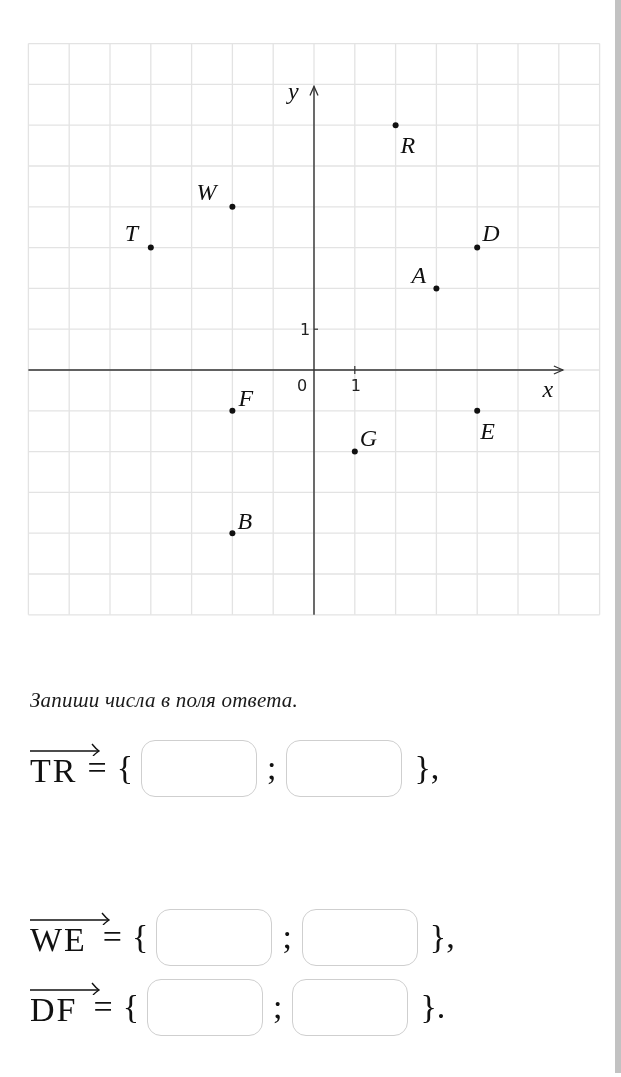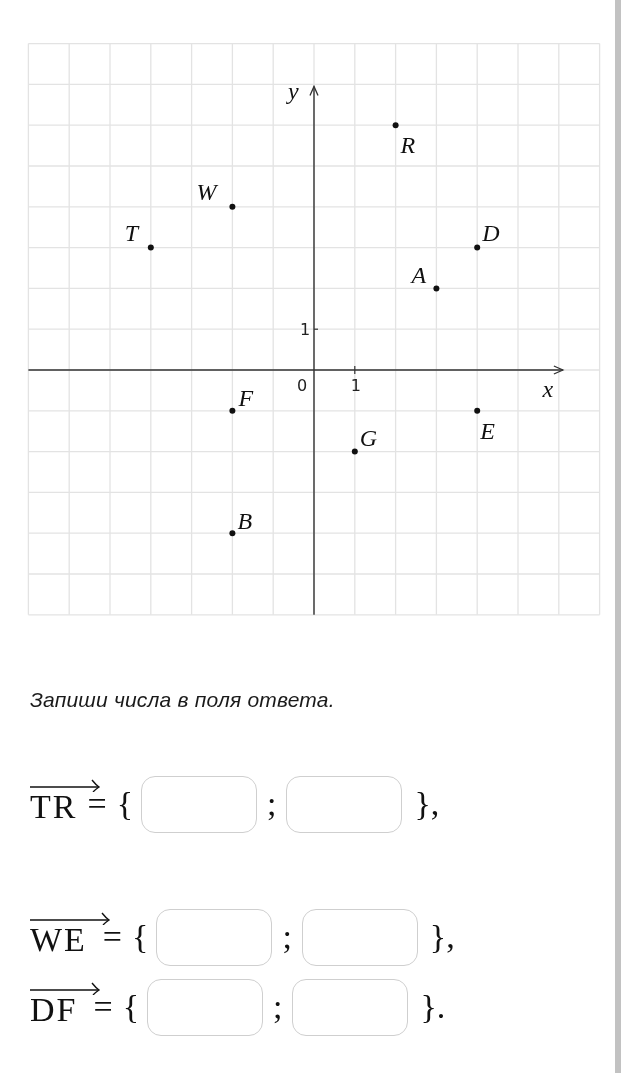--- a/index.html
+++ b/index.html
@@ -1,18 +1,18 @@
 <!DOCTYPE html>
 <html><head>
 <meta charset="utf-8">
 <style>
   html, body { margin:0; padding:0; background:#ffffff; }
   body { width:621px; height:1077px; position:relative; overflow:hidden; font-family:"DejaVu Serif", serif; }
   #plot { position:absolute; left:0; top:0; }
-  .instruction { position:absolute; left:30px; top:688px; font-family:Liberation Sans, sans-serif; font-style:italic; font-size:21px; color:#1a1a1a; letter-spacing:0.2px; }
+  .instruction { position:absolute; left:30px; top:688px; font-family:Liberation Serif, serif; font-style:italic; font-size:21px; color:#1a1a1a; letter-spacing:0.2px; }
   .eq-row { position:absolute; left:30px; height:62px; display:flex; align-items:center; font-family:"Liberation Serif", serif; font-size:34px; color:#111; }
   .vec { position:relative; display:inline-block; font-family:"Liberation Serif", serif; font-size:34px; letter-spacing:2px; padding-top:6px; }
   .vec-arrow { position:absolute; left:0; right:-4px; top:-4px; height:14px; }
   .eqsign { margin:0 10px 0 10px; }
   .brace { margin-right:8px; }
   .ansbox { width:116px; height:57px; border:1.5px solid #cfcfcf; border-radius:14px; box-sizing:border-box; background:#fff; outline:none; font-size:22px; text-align:center; }
   .semi { margin:0 10px; }
   .scrollbar { position:absolute; right:0; top:0; width:6px; height:1073px; background:#c2c2c2; }
   svg text { user-select:none; }
 </style>
@@ -100,21 +100,21 @@
       </g>
       <g>
         <circle cx="232.4" cy="533.2" r="3" fill="#111111"></circle>
         <text x="237.4" y="529.2" font-family="&quot;Liberation Serif&quot;, serif" font-style="italic" font-size="24" fill="#111">B</text>
       </g>
     </g>
 </svg>
 
 <div class="instruction">Запиши числа в поля ответа.</div>
 
-<div class="eq-row" style="top:773px;">
+<div class="eq-row" style="top:737px;">
   <span class="vec">
     <svg class="vec-arrow" viewBox="0 0 70 14" preserveAspectRatio="none">
         <line x1="0" y1="9" x2="68" y2="9" stroke="#111" stroke-width="1.6"></line>
         <path d="M62 2 Q66 7 69 9 Q66 11 63 14" fill="none" stroke="#111" stroke-width="1.4"></path>
       </svg>
     <span>TR</span>
   </span>
   <span class="eqsign">=</span>
   <span class="brace">{</span>
   <input class="ansbox" type="text" value="" style="">

